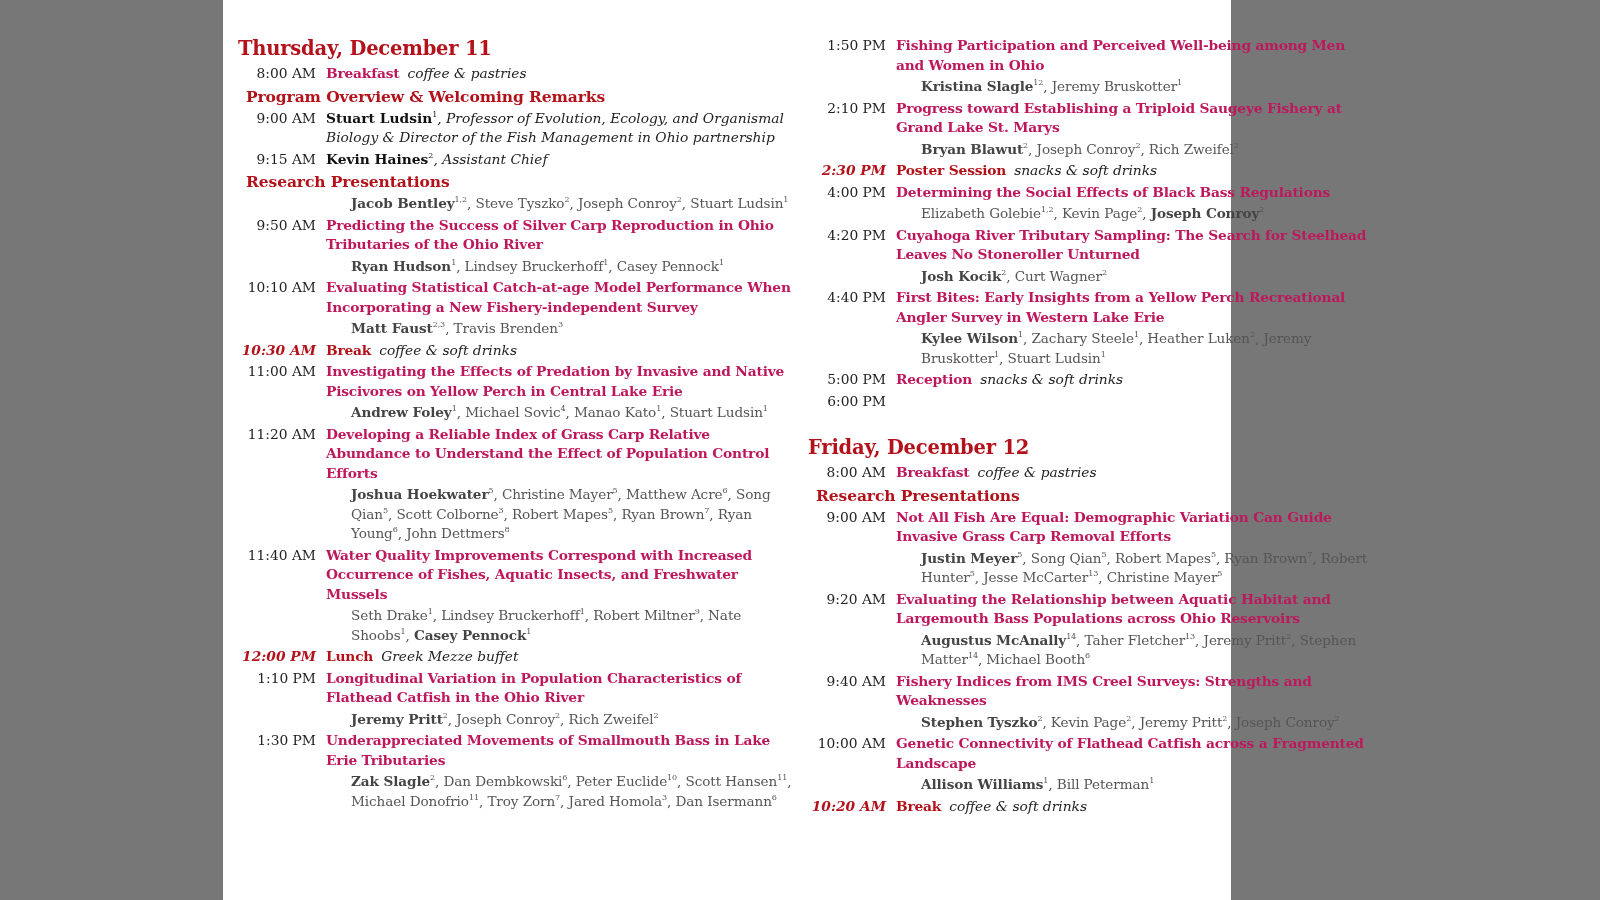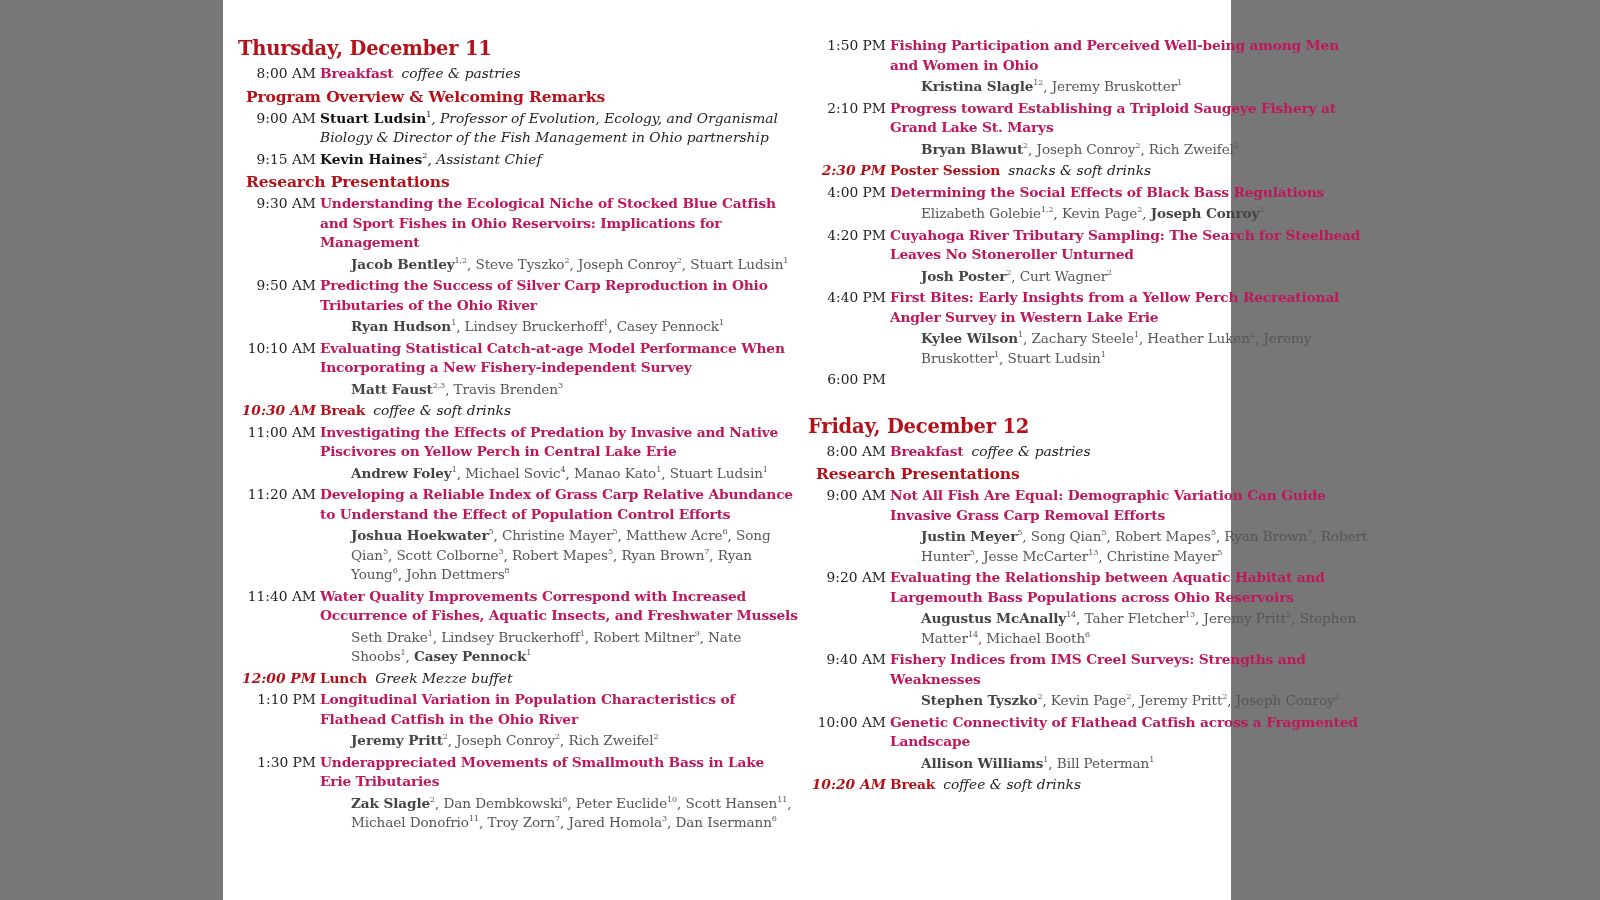--- a/index.html
+++ b/index.html
@@ -16,21 +16,21 @@
   .col-right { left:585px; width:560px; }
   .day-title {
     color:#b3121b; font-weight:bold; font-size:19.5px; line-height:26px;
     margin:0 0 2px 0; letter-spacing:-0.2px;
   }
   .section-head {
     color:#b3121b; font-weight:bold; font-size:15.5px; line-height:21px;
     margin:1px 0 2px 8px; letter-spacing:-0.1px;
   }
   .row { display:flex; align-items:flex-start; font-size:13.8px; line-height:19.5px; margin-bottom:2px; }
-  .time { width:78px; text-align:right; flex:none; color:#222; padding-right:4px; box-sizing:content-box; }
+  .time { width:78px; text-align:right; flex:none; color:#222; padding-right:10px; box-sizing:content-box; }
   .time.red { color:#b3121b; font-weight:bold;font-style:italic; }
   .body { flex:1; color:#111; }
   .title { font-weight:bold; color:#be185d; letter-spacing:-0.2px; }
   .title.red { color:#b3121b; }
   .note { font-style:italic; color:#222; margin-left:8px; }
   .authors { margin-left:113px; font-size:13.6px; line-height:19.5px; color:#555; margin-bottom:2px; letter-spacing:-0.1px; }
   .authors .lead { font-weight:bold; color:#444; }
   .authors .name { }
   sup { font-size:8px; line-height:0; vertical-align:6px; }
   .speaker { font-weight:bold; color:#111; }
@@ -56,24 +56,20 @@
       <span class="body"><span class="speaker">Stuart Ludsin</span><sup>1</sup><span class="role">, Professor of Evolution, Ecology, and Organismal Biology &amp; Director of the Fish Management in Ohio partnership</span></span>
     </div>
     <div class="row">
       <span class="time">9:15 AM</span>
       <span class="body"><span class="speaker">Kevin Haines</span><sup>2</sup><span class="role">, Assistant Chief</span></span>
     </div>
 
     <div class="section-head">Research Presentations</div>
 
     <div>
-        <div class="row">
-          <span class="time">9:30 AM</span>
-          <span class="body"><span class="title">Understanding the Ecological Niche of Stocked Blue Catfish and Sport Fishes in Ohio Reservoirs: Implications for Management</span></span>
-        </div>
         <div class="authors"><span class="lead">Jacob Bentley</span><sup>1,2</sup>, <span class="name">Steve Tyszko</span><sup>2</sup>, <span class="name">Joseph Conroy</span><sup>2</sup>, <span class="name">Stuart Ludsin</span><sup>1</sup></div>
         <div class="row">
           <span class="time">9:50 AM</span>
           <span class="body"><span class="title">Predicting the Success of Silver Carp Reproduction in Ohio Tributaries of the Ohio River</span></span>
         </div>
         <div class="authors"><span class="lead">Ryan Hudson</span><sup>1</sup>, <span class="name">Lindsey Bruckerhoff</span><sup>1</sup>, <span class="name">Casey Pennock</span><sup>1</sup></div>
         <div class="row">
           <span class="time">10:10 AM</span>
           <span class="body"><span class="title">Evaluating Statistical Catch-at-age Model Performance When Incorporating a New Fishery-independent Survey</span></span>
         </div>
@@ -144,29 +140,33 @@
     <div>
         <div class="row">
           <span class="time">4:00 PM</span>
           <span class="body"><span class="title">Determining the Social Effects of Black Bass Regulations</span></span>
         </div>
         <div class="authors"><span class="name">Elizabeth Golebie</span><sup>1,2</sup>, <span class="name">Kevin Page</span><sup>2</sup>, <span class="lead">Joseph Conroy</span><sup>2</sup></div>
         <div class="row">
           <span class="time">4:20 PM</span>
           <span class="body"><span class="title">Cuyahoga River Tributary Sampling: The Search for Steelhead Leaves No Stoneroller Unturned</span></span>
         </div>
-        <div class="authors"><span class="lead">Josh Poster</span><sup>2</sup>, <span class="name">Curt Wagner</span><sup>2</sup></div>
+        <div class="authors"><span class="lead">Josh Kocik</span><sup>2</sup>, <span class="name">Curt Wagner</span><sup>2</sup></div>
         <div class="row">
           <span class="time">4:40 PM</span>
           <span class="body"><span class="title">First Bites: Early Insights from a Yellow Perch Recreational Angler Survey in Western Lake Erie</span></span>
         </div>
         <div class="authors"><span class="lead">Kylee Wilson</span><sup>1</sup>, <span class="name">Zachary Steele</span><sup>1</sup>, <span class="name">Heather Luken</span><sup>2</sup>, <span class="name">Jeremy Bruskotter</span><sup>1</sup>, <span class="name">Stuart Ludsin</span><sup>1</sup></div>
       </div>
 
     <div class="row">
+      <span class="time">5:00 PM</span>
+      <span class="body"><span class="title">Reception</span><span class="note">snacks &amp; soft drinks</span></span>
+    </div>
+    <div class="row">
       <span class="time">6:00 PM</span>
     </div>
 
     <div class="spacer"></div>
 
     <div class="day-title">Friday, December 12</div>
 
     <div class="row">
       <span class="time">8:00 AM</span>
       <span class="body"><span class="title">Breakfast</span><span class="note">coffee &amp; pastries</span></span>

